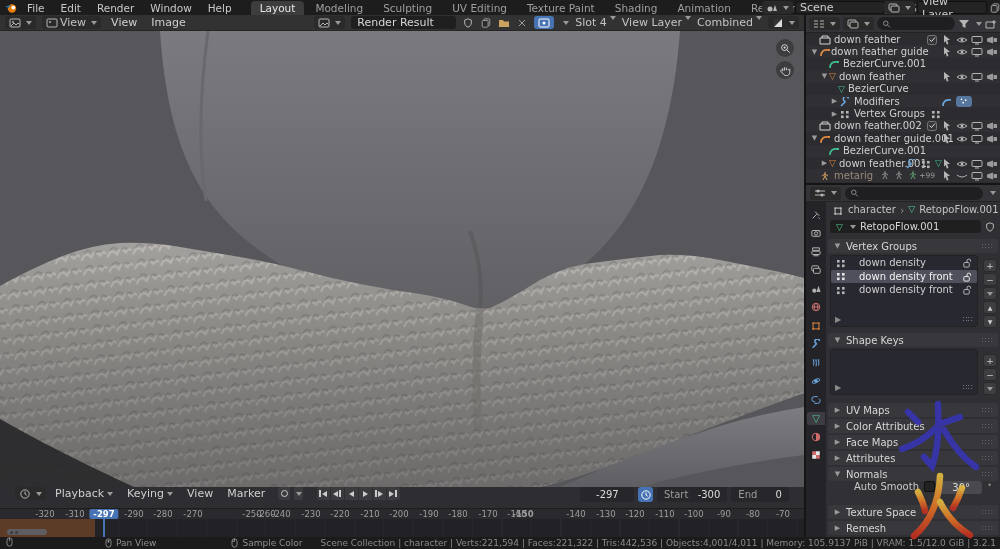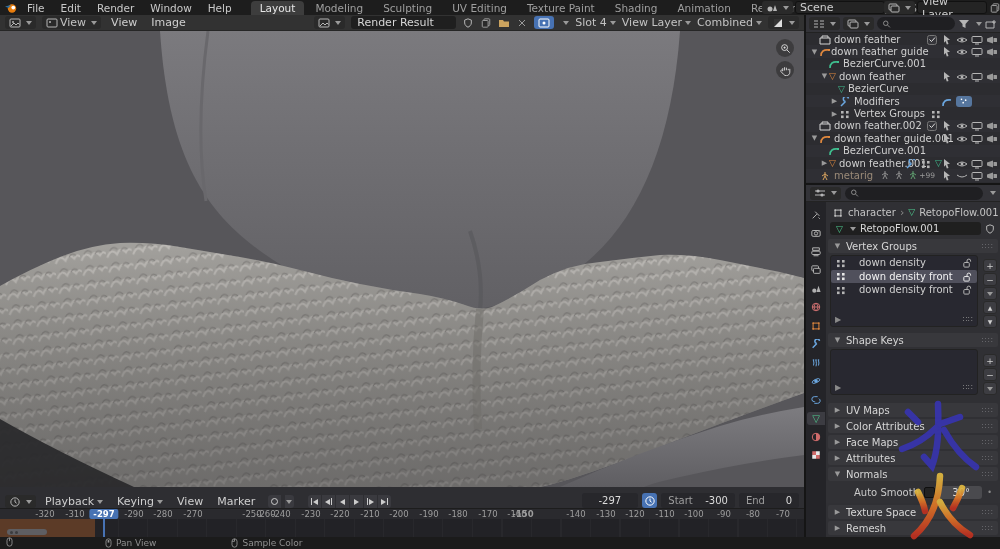--- a/index.html
+++ b/index.html
@@ -1,19 +1,19 @@
 <!DOCTYPE html>
 <html><head>
 <meta charset="utf-8">
 <style>
   *{margin:0;padding:0;box-sizing:border-box}
   body{background:#000}
   .app{position:relative;width:1000px;height:549px;background:#1b1b1b;font-family:"DejaVu Sans",sans-serif;font-size:11px;color:#c3c3c3;overflow:hidden}
   .abs{position:absolute}
-  .flex{display:flex;align-items:center}
+  .flex{display:flex;align-items:flex-start}
   .ic{width:12px;height:10px;display:inline-block;vertical-align:middle}
   .ic path,.ic rect,.ic circle,.ic ellipse{vector-effect:non-scaling-stroke}
   .chev{width:0;height:0;border-left:3px solid transparent;border-right:3px solid transparent;border-top:4px solid #9a9a9a;display:inline-block;margin-left:3px}
   
   .topbar{left:0;top:0;width:1000px;height:15px;background:#1d1d1d;display:flex;align-items:center;gap:2px;padding:0 4px;font-size:10.5px;color:#c9c9c9}
   .menu-item{padding:0 7px;cursor:default}
   .ws-tab{padding:1px 9px;color:#9f9f9f;border-radius:4px 4px 0 0;font-size:10.5px}
   .ws-tab.active{background:#3d3d3d;color:#e6e6e6}
   .id-field{background:#242424;border:1px solid #111;border-radius:3px;height:13px;display:flex;align-items:center;padding:0 4px;gap:3px;color:#cfcfcf}
   
@@ -43,21 +43,21 @@
   .panelhead{height:14px;background:#38383c;border-radius:2px;margin:2px 2px 0 2px;display:flex;align-items:center;gap:4px;padding:0 5px;color:#d6d6d6;font-size:10px;position:relative}
   .grip{position:absolute;right:4px;color:#6e6e72;font-size:8px;letter-spacing:1px}
   .listbox{background:#282830;border:1px solid #222;border-radius:3px;margin:2px 22px 0 4px;position:relative}
   .lrow{height:13.5px;display:flex;align-items:center;gap:12px;padding:0 4px;font-size:10px;color:#cfcfcf;position:relative}
   .lrow.sel{background:#50505c;color:#f2f2f2;border-radius:2px}
   .sidebtns{position:absolute;display:flex;flex-direction:column;gap:1px}
   .sbtn{width:14px;height:13px;background:#3d3d42;border:1px solid #2a2a2a;border-radius:3px;color:#cfcfcf;font-size:9px;display:flex;align-items:center;justify-content:center}
   .specials{position:absolute;left:4px;bottom:2px;right:4px;display:flex;justify-content:space-between;color:#8a8a8a;font-size:8px}
   
   .tl{left:0;top:487px;width:804px;height:50px;background:#232327}
-  .tlhead{height:22px;background:#2e2e32;display:flex;align-items:flex-end;gap:4px;padding:0 5px;border-bottom:1px solid #1d1d1d}
+  .tlhead{height:22px;background:#2e2e32;display:flex;align-items:flex-start;gap:4px;padding:0 15px;border-bottom:1px solid #1d1d1d}
   .tlmenu{color:#cfcfcf;padding:0 5px;display:flex;align-items:center}
   .ruler{position:absolute;top:22px;left:0;width:804px;height:10px;background:#2a2a2e}
   .rlabel{position:absolute;top:0;transform:translateX(-50%);font-size:8.5px;color:#9d9d9d}
   .tlbody{position:absolute;top:32px;left:0;width:804px;height:18px;background:#222226;background-image:repeating-linear-gradient(90deg,#28282c 0 1px,transparent 1px 29.5px)}
   .tbtn{width:13px;height:13px;background:#3a3a3f;display:flex;align-items:center;justify-content:center;gap:1px}
   .tri-l{width:0;height:0;border-top:3.5px solid transparent;border-bottom:3.5px solid transparent;border-right:5px solid #ccc}
   .tri-r{width:0;height:0;border-top:3.5px solid transparent;border-bottom:3.5px solid transparent;border-left:5px solid #ccc}
   .vbar{width:1.5px;height:7px;background:#ccc}
   .numfield{background:#27272b;border-radius:3px;height:15px;display:flex;align-items:center;justify-content:center;padding:0 7px;color:#dcdcdc;font-size:10px;gap:4px}
   
@@ -947,20 +947,21 @@
       <span>Pan View</span>
     </span>
     <span style="margin-left:75px;display:flex;align-items:center;gap:4px">
       <svg width="7" height="10" viewBox="0 0 8 12">
           <rect x="1" y="1" width="6" height="10" rx="3" fill="none" stroke="#9a9a9a"></rect>
           <path d="M1 4h3V1" stroke="#9a9a9a" fill="none"></path>
         </svg>
       <span>Sample Color</span>
     </span>
     <span style="flex:1"></span>
+    <span style="margin-right:4px;color:#8a8a8a">Scene Collection | character | Verts:221,594 | Faces:221,322 | Tris:442,536 | Objects:4,001/4,011 | Memory: 105.9137 PiB | VRAM: 1.5/12.0 GiB | 3.2.1</span>
   </div>
 
   <div class="abs kanji" style="left:880px;top:400px;width:120px;height:140px">
     <svg width="120" height="140" viewBox="0 0 120 140">
       <defs>
         <linearGradient id="fireG" x1="0" y1="0" x2="0" y2="1">
           <stop offset="0" stop-color="#e0b840"></stop>
             <stop offset=".5" stop-color="#dd7426"></stop>
             <stop offset="1" stop-color="#bf3020"></stop>
         </linearGradient>

